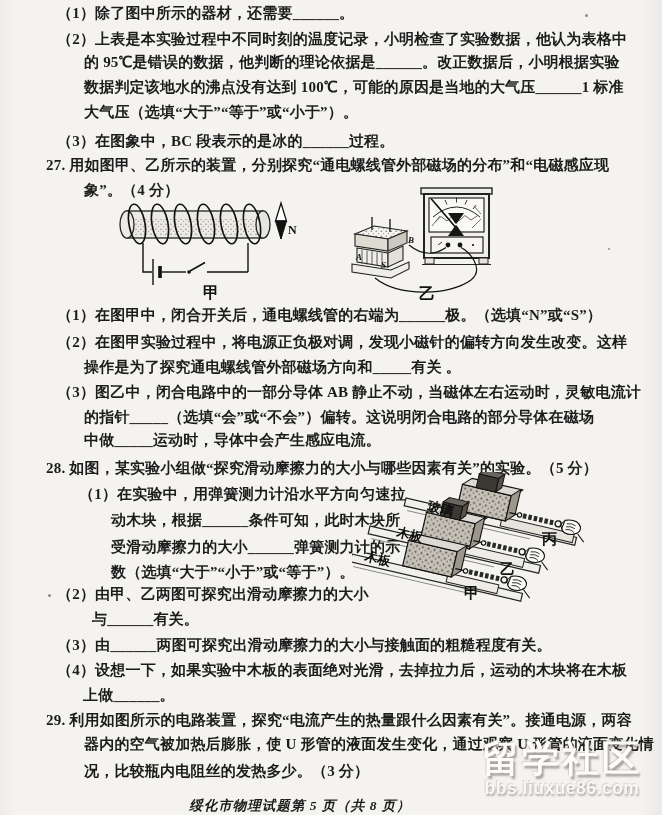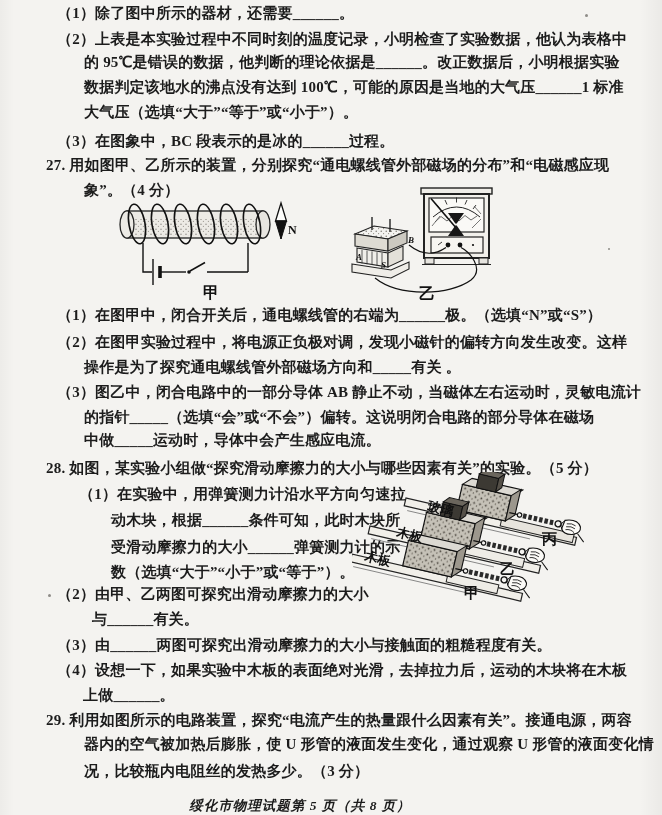--- a/index.html
+++ b/index.html
@@ -231,18 +231,20 @@
     <text x="112" y="126" font-size="15">甲</text>
   </svg>
 
   <div class="ln" style="left:46px;top:712px">29. 利用如图所示的电路装置，探究“电流产生的热量跟什么因素有关”。接通电源，两容</div>
   <div class="ln" style="left:84px;top:736px">器内的空气被加热后膨胀，使 U 形管的液面发生变化，通过观察 U 形管的液面变化情</div>
   <div class="ln" style="left:84px;top:763px">况，比较瓶内电阻丝的发热多少。（3 分）</div>
 
   <div class="footer">绥化市物理试题第 5 页（共 8 页）</div>
 
   <div class="wm">
+    <div class="wm-title">留学社区</div>
+    <div class="wm-url">bbs.liuxue86.com</div>
   </div>
 
   <div class="speck" style="left:585px;top:14px;width:3px;height:3px"></div>
   <div class="speck" style="left:48px;top:594px;width:3px;height:3px"></div>
   <div class="speck" style="left:608px;top:248px;width:2px;height:2px"></div>
 </div>
 
 </body></html>

